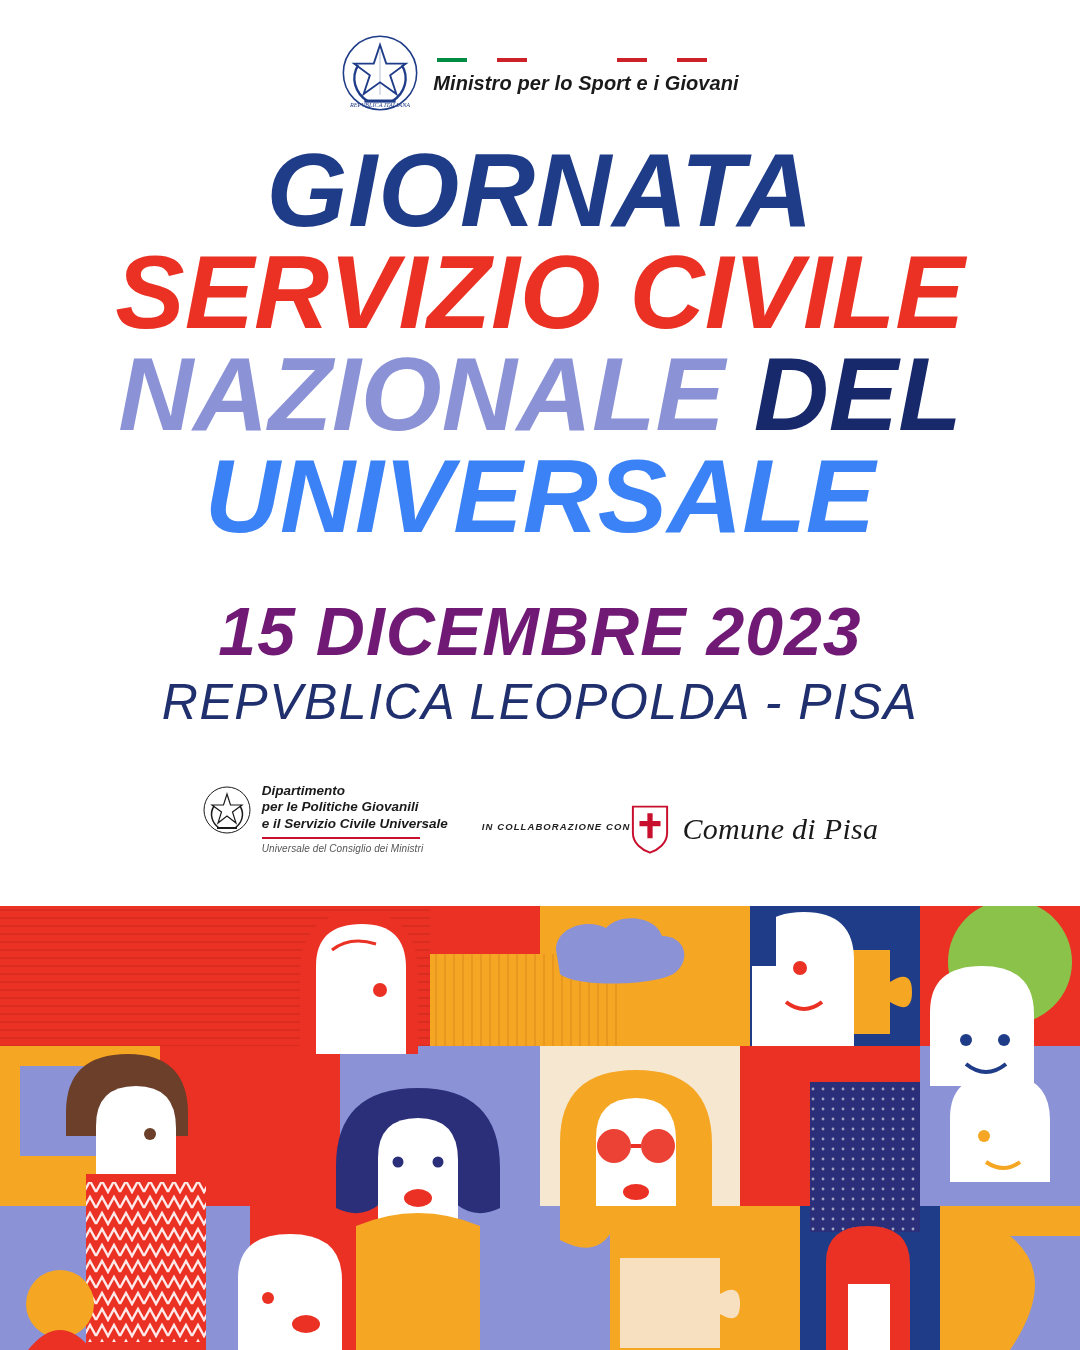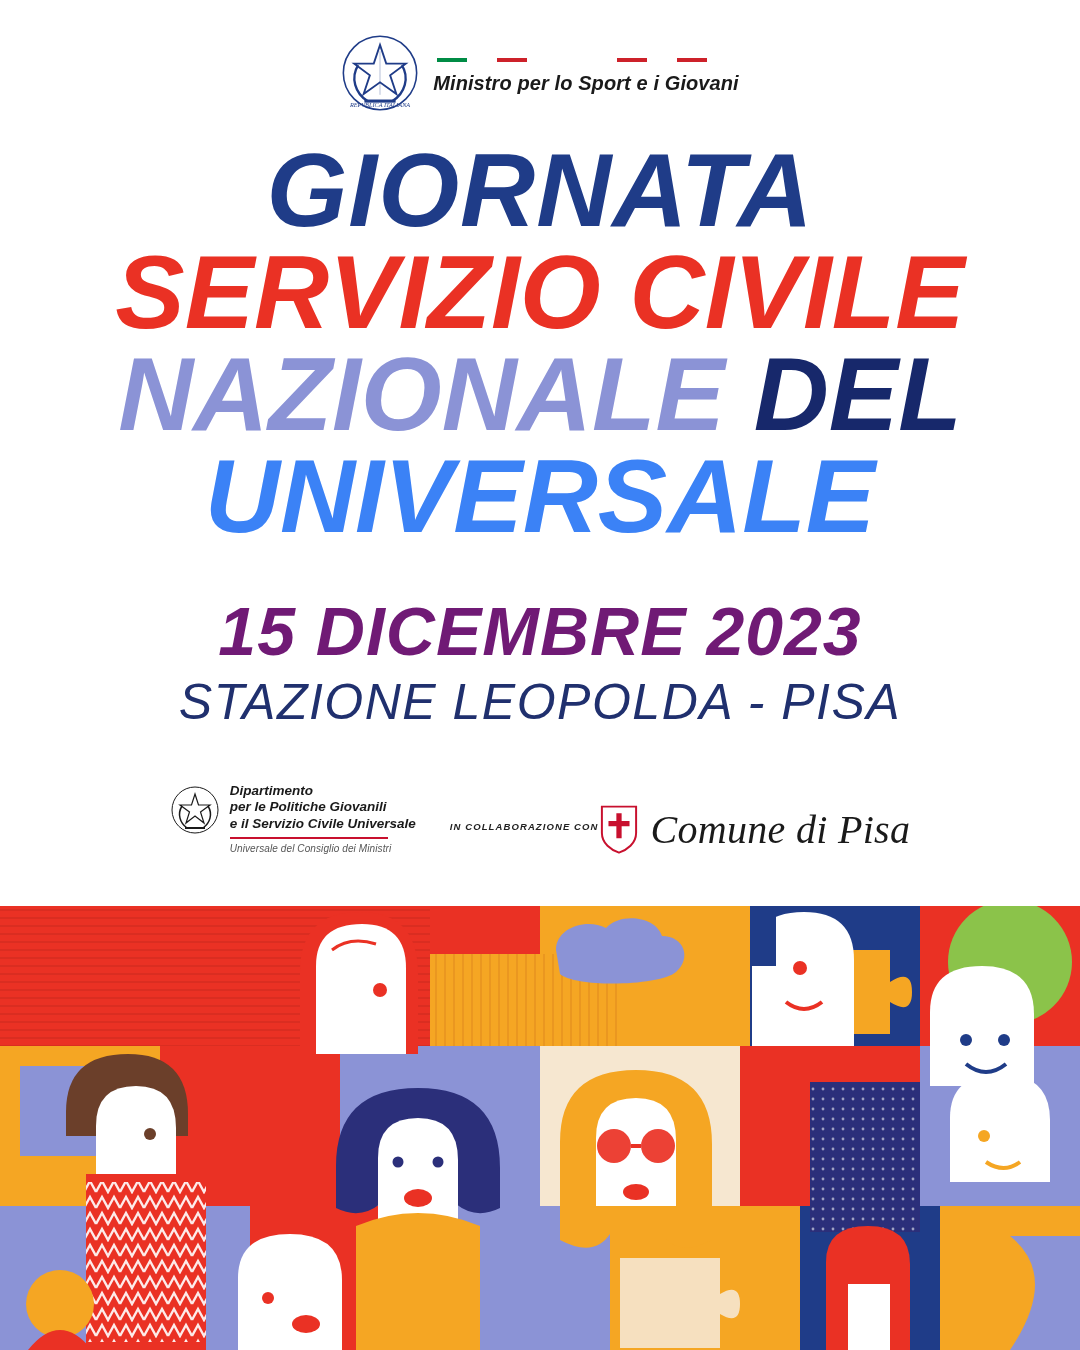--- a/index.html
+++ b/index.html
@@ -129,21 +129,21 @@
     font-size: 9.5px;
     letter-spacing: 1.1px;
     color: #222;
     font-weight: 700;
     margin-bottom: 6px;
   }
   .collab-row { display: flex; align-items: center; gap: 12px; }
   .pisa-shield { width: 40px; height: 50px; }
   .pisa-name {
     font-family: "Liberation Serif", serif;
-    font-size: 40px;
+    font-size: 30px;
     color: #1a1a1a;
     letter-spacing: 0.3px;
   }
 
   
   .illustration {
     position: absolute;
     left: 0; bottom: 0;
     width: 1080px; height: 444px;
     overflow: hidden;
@@ -186,21 +186,21 @@
     <div class="title-line t1">GIORNATA</div>
     <div class="title-line t3">SERVIZIO CIVILE</div>
     <div class="title-line t2">
       <span class="part-a">NAZIONALE</span><span>&nbsp;</span><span class="part-b">DEL</span>
     </div>
     <div class="title-line t4">UNIVERSALE</div>
   </div>
 
   <div class="event-info">
     <div class="event-date">15 DICEMBRE 2023</div>
-    <div class="event-venue">STAZIONE LEOPOLDA - PISA</div>
+    <div class="event-venue">REPVBLICA LEOPOLDA - PISA</div>
   </div>
 
   <div class="footer-logos">
     <div class="dip-lockup">
       <svg class="dip-emblem" viewBox="0 0 100 100" aria-hidden="true">
         <circle cx="50" cy="50" r="46" fill="none" stroke="#1a1a1a" stroke-width="2"></circle>
         <path d="M50 18 L57 40 L80 40 L61 54 L68 76 L50 62 L32 76 L39 54 L20 40 L43 40 Z" fill="#ffffff" stroke="#1a1a1a" stroke-width="2.4"></path>
         <path d="M24 42 C14 58 20 76 34 86" fill="none" stroke="#1a1a1a" stroke-width="3"></path>
         <path d="M76 42 C86 58 80 76 66 86" fill="none" stroke="#1a1a1a" stroke-width="3"></path>
         <path d="M30 86 L70 86" stroke="#1a1a1a" stroke-width="4"></path>

